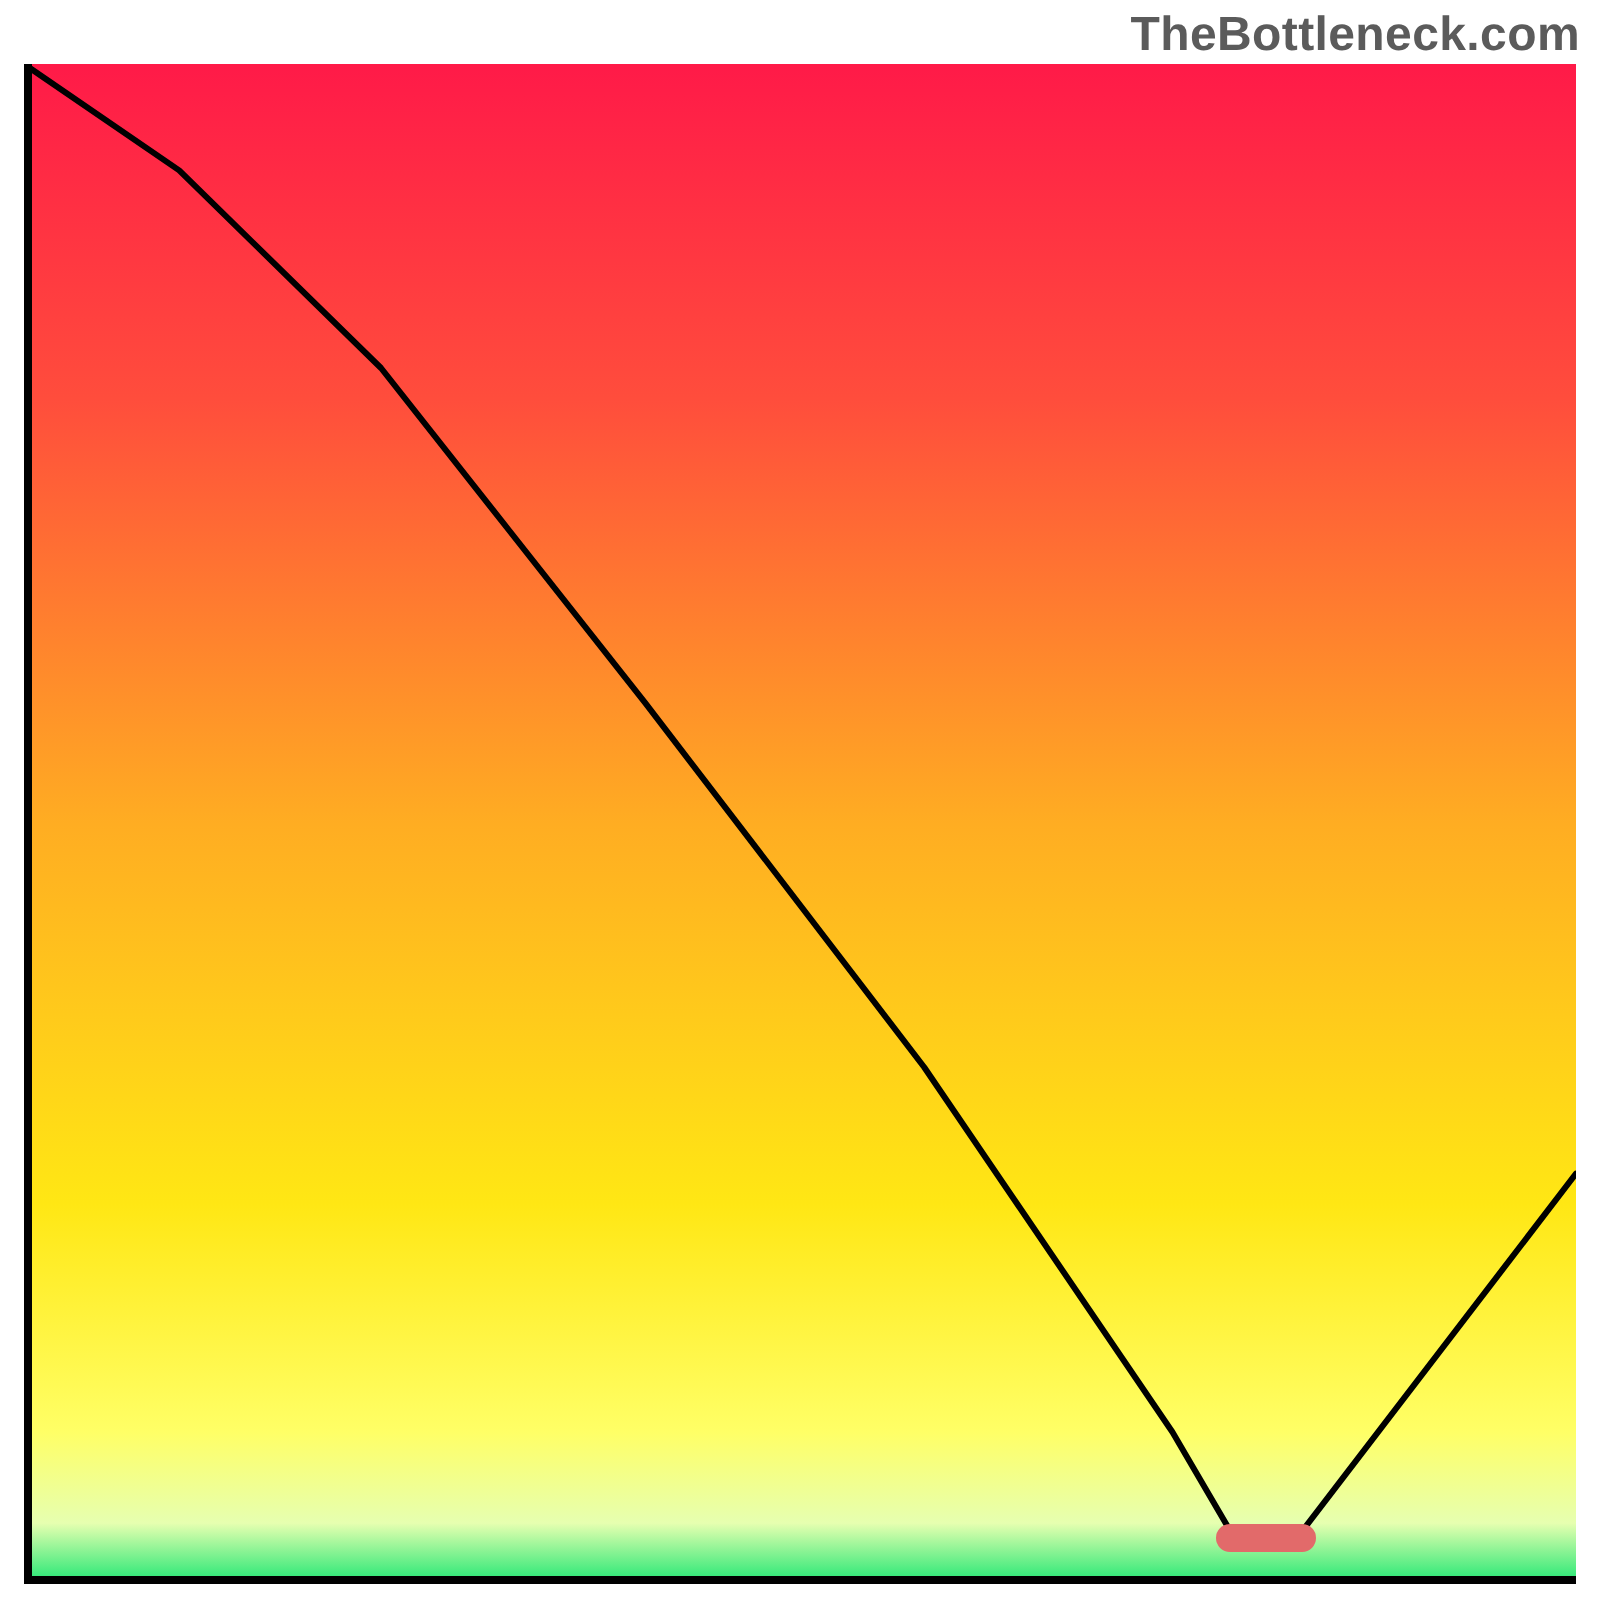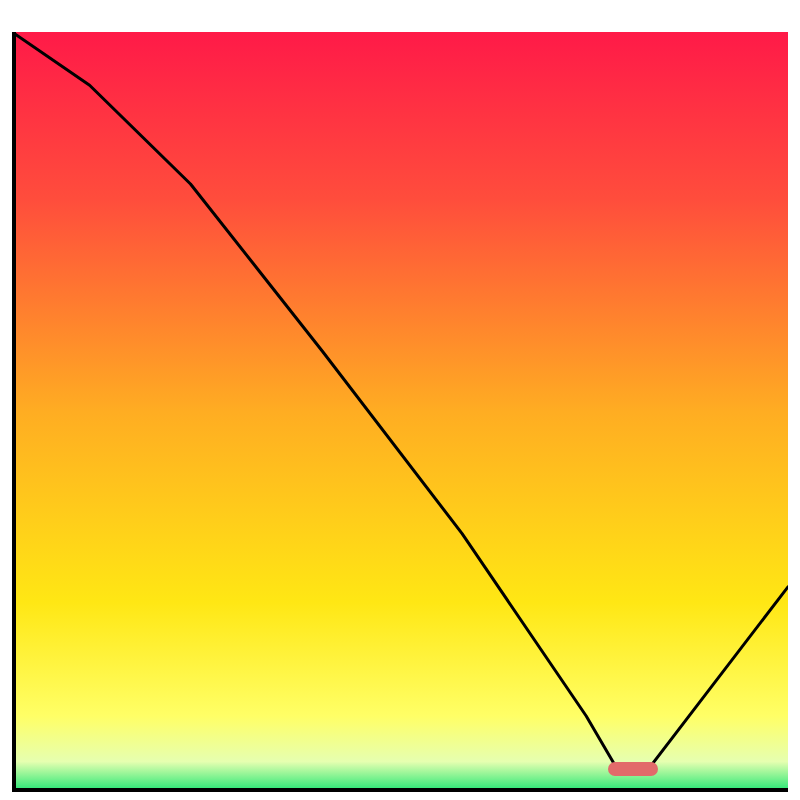--- a/index.html
+++ b/index.html
@@ -62,20 +62,21 @@
     width: 50px;
     height: 14px;
     border-radius: 7px;
     transform: translate(-50%, -50%);
   }
 </style>
 </head>
 <body>
 <div class="container">
 
+  <div class="watermark">TheBottleneck.com</div>
 
   <div class="plot-frame">
 
     <svg class="gradient-bg" viewBox="0 0 776 760" preserveAspectRatio="none">
       <defs>
         <linearGradient id="grad" x1="0" y1="0" x2="0" y2="1">
           <stop id="g0" offset="0%" stop-color="#ff1a48"></stop>
           <stop id="g1" offset="22%" stop-color="#ff4d3c"></stop>
           <stop id="g2" offset="50%" stop-color="#ffad22"></stop>
           <stop id="g3" offset="75%" stop-color="#ffe714"></stop>

